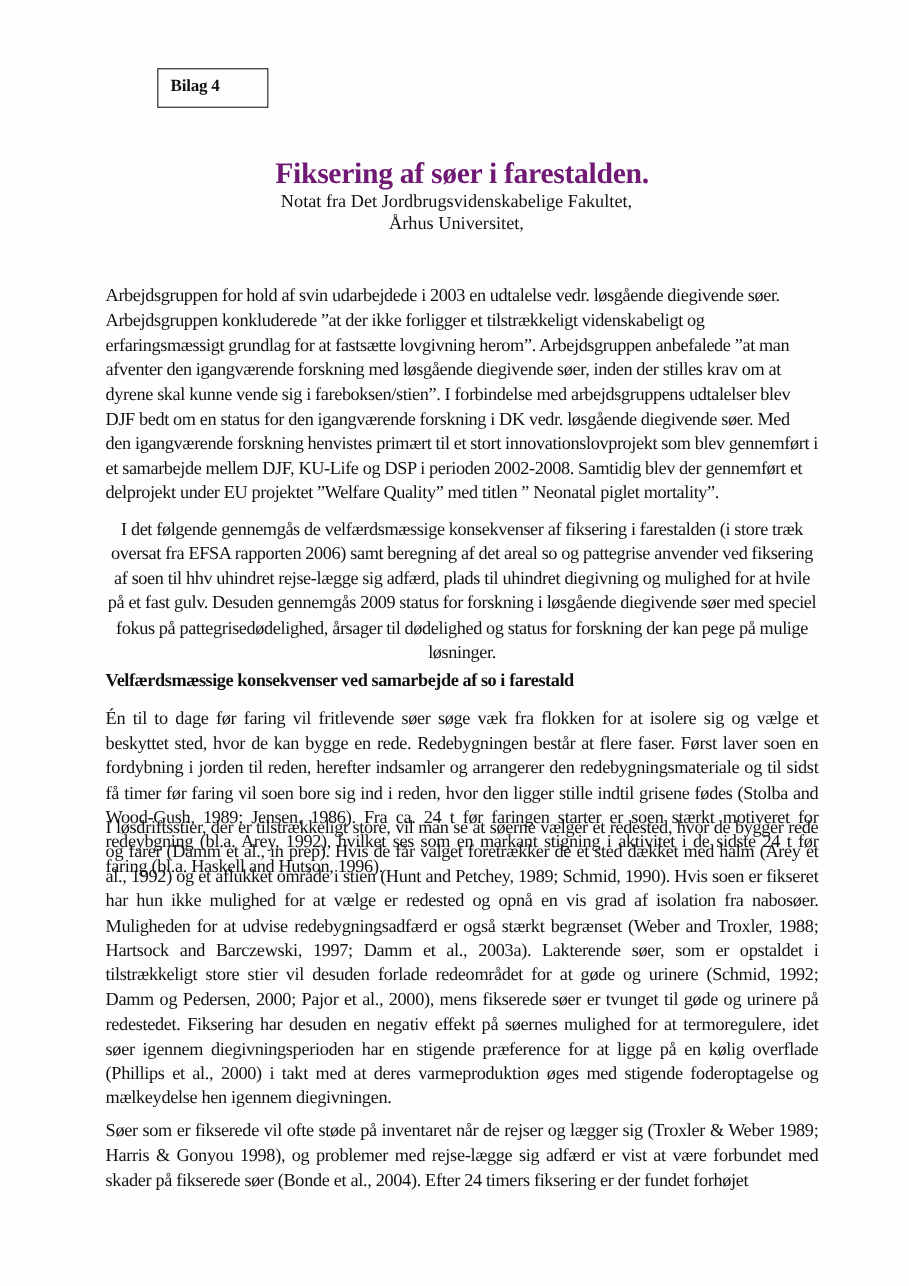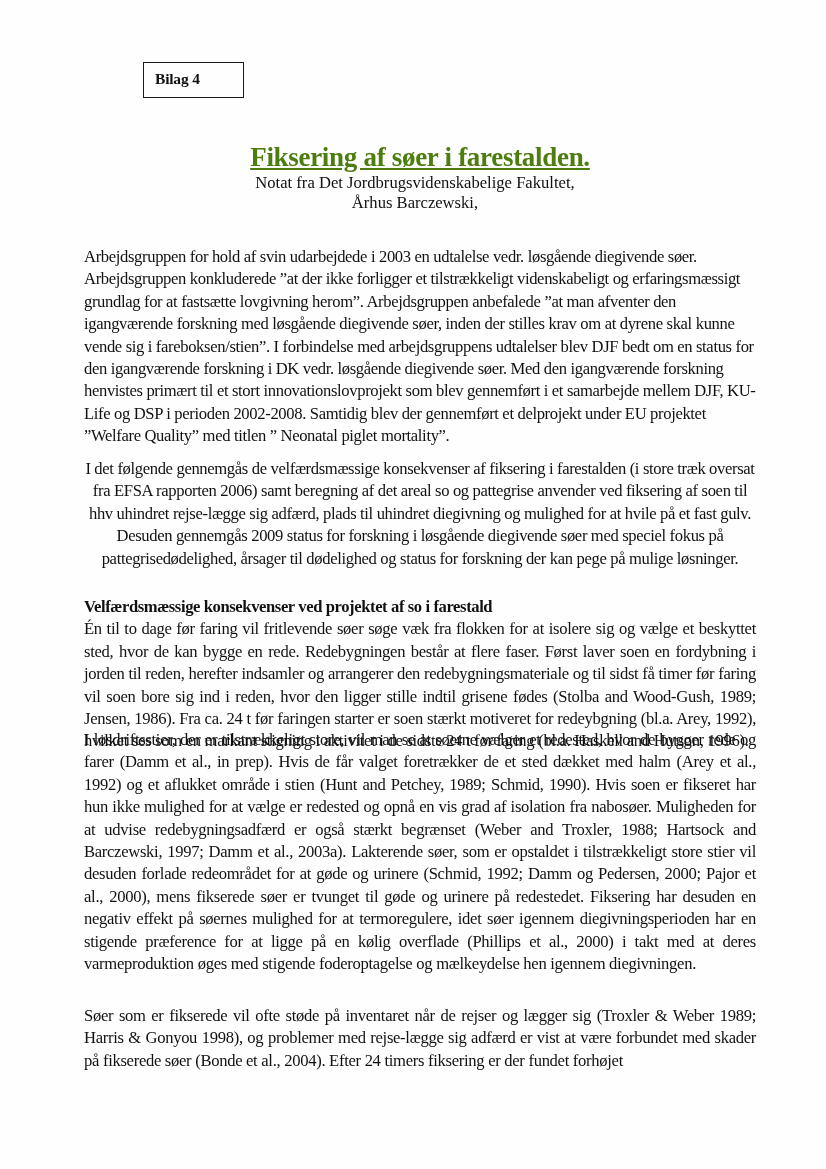--- a/index.html
+++ b/index.html
@@ -48,38 +48,37 @@
       width: 826px;
       text-align: center;
     }
     .doc-title {
       font-weight: bold;
       font-size: 27px;
       line-height: 32px;
       letter-spacing: -0.3px;
       margin: 0;
       padding-left: 14px;
-      color: #4d7c0f;
-      text-decoration: underline;
+      color: #701a75;
     }
     .byline {
       font-size: 16.6px;
       line-height: 20px;
       margin: 0;
       padding-left: 4px;
     }
     .body-text {
       position: absolute;
       left: 84px;
       width: 672px;
       font-size: 16.6px;
       line-height: 22.4px;
     }
     .body-text p {
-      margin: 0;
+      margin: 12px;
     }
     .ragged { text-align: left; letter-spacing: -0.35px; }
     .justified { text-align: justify; letter-spacing: -0.3px; }
     .section-heading {
       font-weight: bold;
       letter-spacing: -0.4px;
     }
     #p1 { top: 246px; }
     #p2 { top: 458px; text-align: center; }
     #sec { top: 596px; }
@@ -91,33 +90,33 @@
 
 <div class="page">
 
   <div class="annex-box">
     <span class="annex-label">Bilag 4</span>
   </div>
 
   <div class="title-block">
     <h1 class="doc-title">Fiksering af søer i farestalden.</h1>
     <p class="byline">Notat fra Det Jordbrugsvidenskabelige Fakultet,</p>
-    <p class="byline">Århus Barczewski,</p>
+    <p class="byline">Århus Universitet,</p>
   </div>
 
   <div class="body-text ragged" id="p1">
     <p>Arbejdsgruppen for hold af svin udarbejdede i 2003 en udtalelse vedr. løsgående diegivende søer. Arbejdsgruppen konkluderede ”at der ikke forligger et tilstrækkeligt videnskabeligt og erfaringsmæssigt grundlag for at fastsætte lovgivning herom”. Arbejdsgruppen anbefalede ”at man afventer den igangværende forskning med løsgående diegivende søer, inden der stilles krav om at dyrene skal kunne vende sig i fareboksen/stien”. I forbindelse med arbejdsgruppens udtalelser blev DJF bedt om en status for den igangværende forskning i DK vedr. løsgående diegivende søer. Med den igangværende forskning henvistes primært til et stort innovationslovprojekt som blev gennemført i et samarbejde mellem DJF, KU-Life og DSP i perioden 2002-2008. Samtidig blev der gennemført et delprojekt under EU projektet ”Welfare Quality” med titlen ” Neonatal piglet mortality”.</p>
   </div>
 
   <div class="body-text ragged" id="p2">
     <p>I det følgende gennemgås de velfærdsmæssige konsekvenser af fiksering i farestalden (i store træk oversat fra EFSA rapporten 2006) samt beregning af det areal so og pattegrise anvender ved fiksering af soen til hhv uhindret rejse-lægge sig adfærd, plads til uhindret diegivning og mulighed for at hvile på et fast gulv. Desuden gennemgås 2009 status for forskning i løsgående diegivende søer med speciel fokus på pattegrisedødelighed, årsager til dødelighed og status for forskning der kan pege på mulige løsninger.</p>
   </div>
 
   <div class="body-text justified" id="sec">
-    <p class="section-heading">Velfærdsmæssige konsekvenser ved projektet af so i farestald</p>
+    <p class="section-heading">Velfærdsmæssige konsekvenser ved samarbejde af so i farestald</p>
     <p>Én til to dage før faring vil fritlevende søer søge væk fra flokken for at isolere sig og vælge et beskyttet sted, hvor de kan bygge en rede. Redebygningen består at flere faser. Først laver soen en fordybning i jorden til reden, herefter indsamler og arrangerer den redebygningsmateriale og til sidst få timer før faring vil soen bore sig ind i reden, hvor den ligger stille indtil grisene fødes (Stolba and Wood-Gush, 1989; Jensen, 1986). Fra ca. 24 t før faringen starter er soen stærkt motiveret for redeybgning (bl.a. Arey, 1992), hvilket ses som en markant stigning i aktivitet i de sidste 24 t før faring (bl.a. Haskell and Hutson, 1996).</p>
   </div>
 
   <div class="body-text justified" id="p4">
     <p>I løsdriftsstier, der er tilstrækkeligt store, vil man se at søerne vælger et redested, hvor de bygger rede og farer (Damm et al., in prep). Hvis de får valget foretrækker de et sted dækket med halm (Arey et al., 1992) og et aflukket område i stien (Hunt and Petchey, 1989; Schmid, 1990). Hvis soen er fikseret har hun ikke mulighed for at vælge er redested og opnå en vis grad af isolation fra nabosøer. Muligheden for at udvise redebygningsadfærd er også stærkt begrænset (Weber and Troxler, 1988; Hartsock and Barczewski, 1997; Damm et al., 2003a). Lakterende søer, som er opstaldet i tilstrækkeligt store stier vil desuden forlade redeområdet for at gøde og urinere (Schmid, 1992; Damm og Pedersen, 2000; Pajor et al., 2000), mens fikserede søer er tvunget til gøde og urinere på redestedet. Fiksering har desuden en negativ effekt på søernes mulighed for at termoregulere, idet søer igennem diegivningsperioden har en stigende præference for at ligge på en kølig overflade (Phillips et al., 2000) i takt med at deres varmeproduktion øges med stigende foderoptagelse og mælkeydelse hen igennem diegivningen.</p>
   </div>
 
   <div class="body-text justified" id="p5">
     <p>Søer som er fikserede vil ofte støde på inventaret når de rejser og lægger sig (Troxler &amp; Weber 1989; Harris &amp; Gonyou 1998), og problemer med rejse-lægge sig adfærd er vist at være forbundet med skader på fikserede søer (Bonde et al., 2004). Efter 24 timers fiksering er der fundet forhøjet</p>
   </div>

